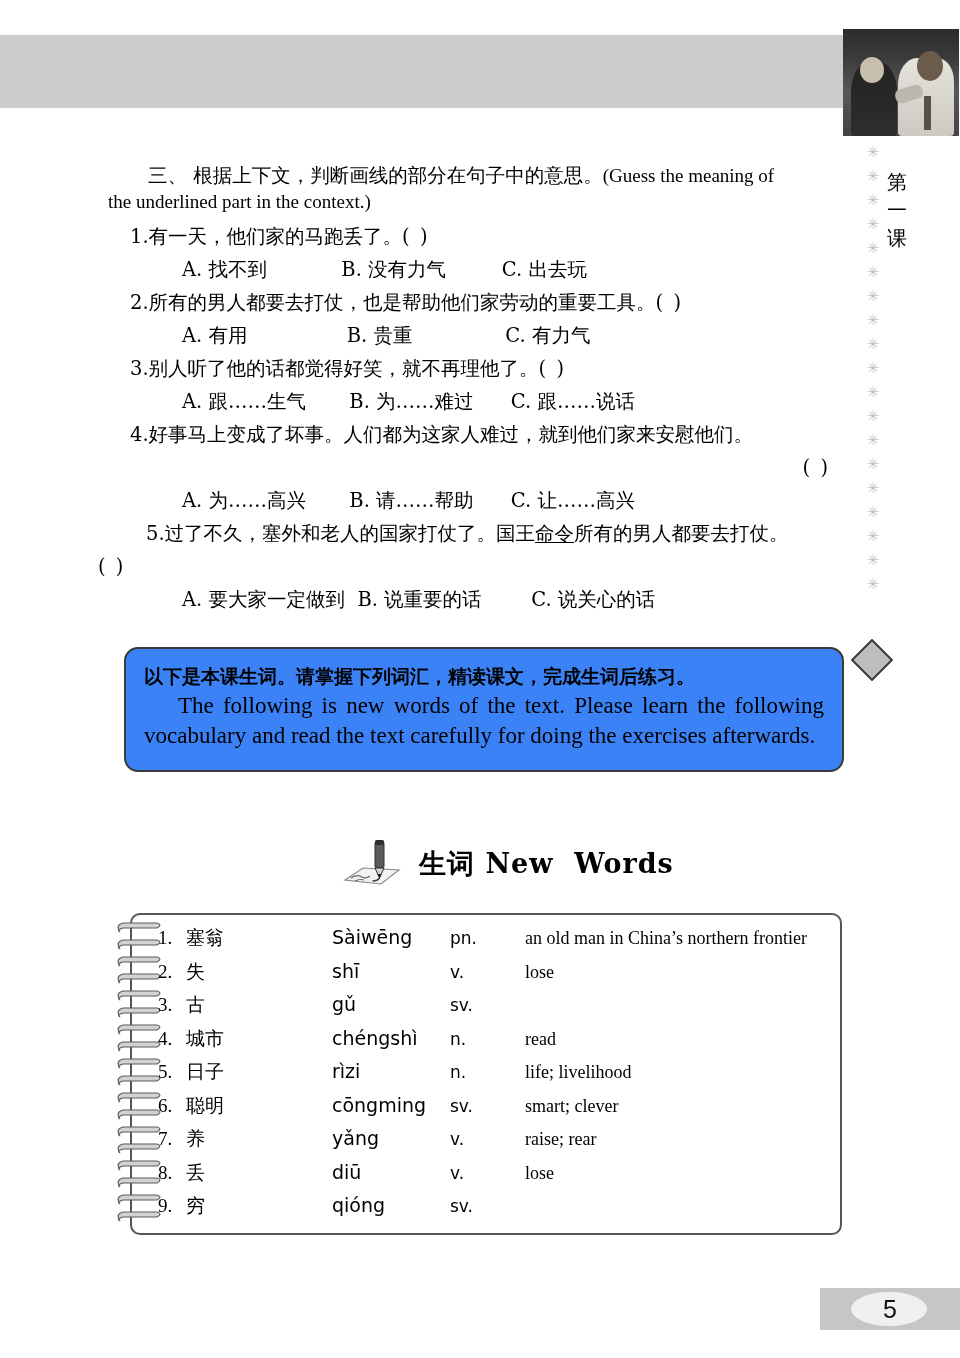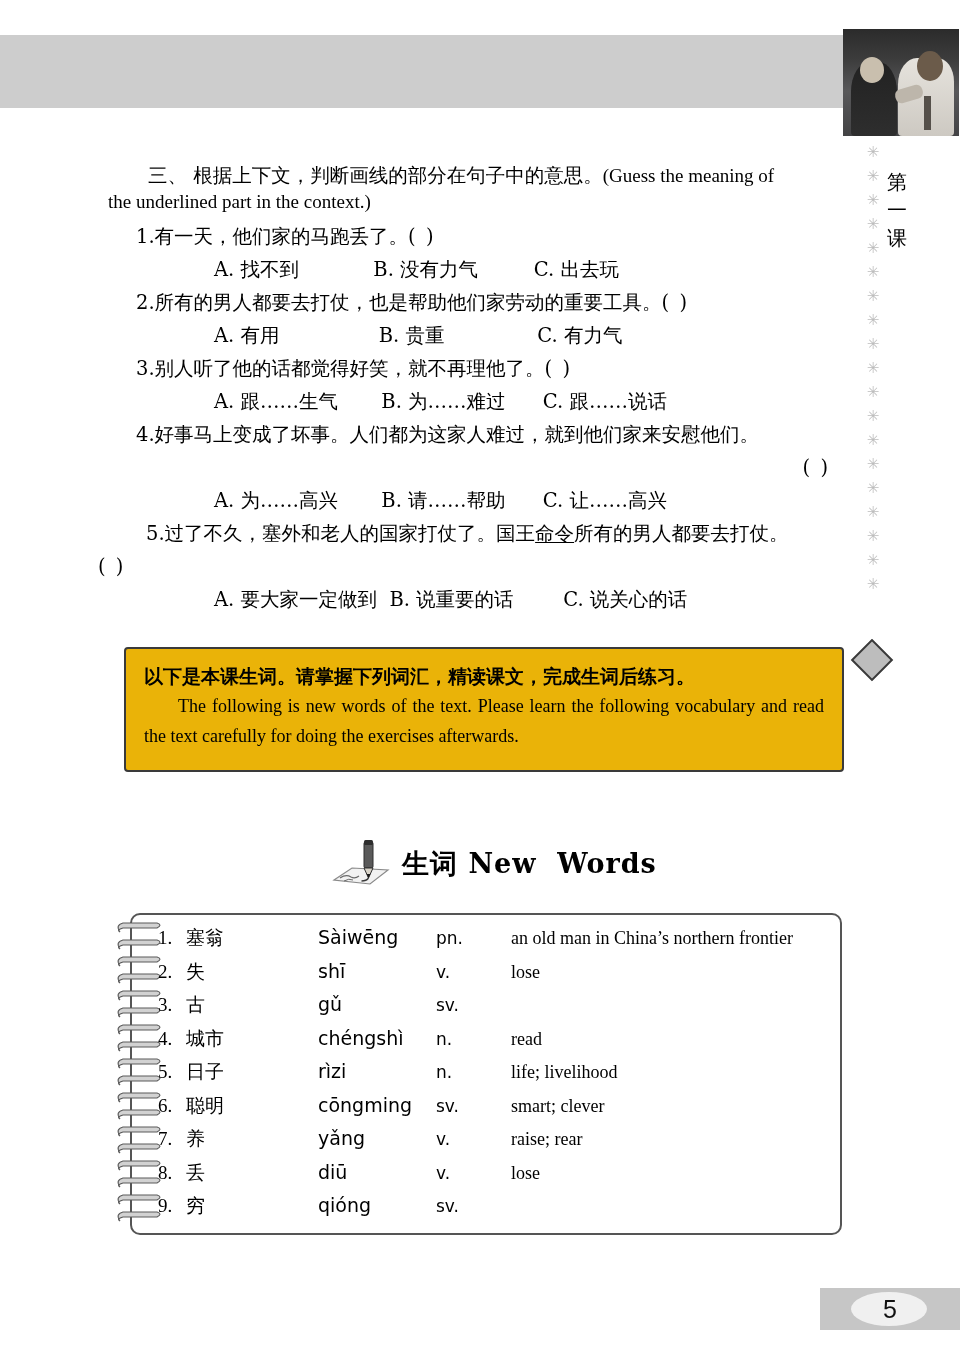--- a/index.html
+++ b/index.html
@@ -154,39 +154,39 @@
     font-family: "DejaVu Serif", serif;
   }
   .q-heading .en {
     font-family: "Liberation Serif", serif;
     font-size: 19px;
   }
 
   .q-item {
     font-size: 19.5px;
     line-height: 33px;
-    margin-left: 28px;
+    margin-left: 22px;
     font-family: "DejaVu Serif", serif;
   }
   .q-item .paren { letter-spacing: 2px; }
   .q-item-wrap {
     font-size: 19.5px;
     line-height: 33px;
     font-family: "DejaVu Serif", serif;
   }
   .q-item-wrap .lead { margin-left: 38px; }
   .underline-part {
     text-decoration: underline;
     text-underline-offset: 2px;
   }
 
   .choices {
     font-size: 19.5px;
     line-height: 33px;
-    margin-left: 106px;
+    margin-left: 74px;
     font-family: "DejaVu Serif", serif;
     white-space: pre;
   }
 
   .paren-right {
     text-align: right;
     padding-right: 20px;
     font-size: 19.5px;
     line-height: 33px;
     letter-spacing: 2px;
@@ -203,46 +203,46 @@
 
   
   .note-box {
     position: absolute;
     left: 124px;
     top: 647px;
     width: 720px;
     height: 125px;
     box-sizing: border-box;
     border: 2px solid #3a3a3a;
-    border-radius: 4px;
-    background: #eab308;
+    border-radius: 14px;
+    background: #3b82f6;
     padding: 12px 18px 10px 18px;
   }
   .note-cn {
     font-size: 19px;
     line-height: 30px;
     font-weight: bold;
     font-family: "DejaVu Sans", sans-serif;
   }
   .note-en {
-    font-size: 18px;
+    font-size: 23px;
     line-height: 30px;
     font-family: "Liberation Serif", serif;
     text-align: justify;
     text-indent: 34px;
   }
 
   
   .nw-heading {
     position: absolute;
-    left: 330px;
+    left: 341px;
     top: 838px;
     display: flex;
     align-items: center;
-    gap: 10px;
+    gap: 16px;
   }
   .pencil-icon { width: 62px; height: 52px; display: block; }
   .nw-title {
     font-size: 27px;
     font-weight: bold;
     font-family: "DejaVu Serif", serif;
     letter-spacing: 1px;
     white-space: pre;
   }
 
@@ -284,20 +284,21 @@
   }
   .vc-hanzi {
     width: 132px;
     font-size: 19px;
     font-family: "DejaVu Serif", serif;
   }
   .vc-pinyin {
     width: 110px;
     font-size: 19px;
     font-family: "DejaVu Sans", sans-serif;
+    margin-left: 14px;
   }
   .vc-pos {
     width: 75px;
     font-size: 17px;
     font-family: "DejaVu Sans", sans-serif;
     margin-left: 8px;
   }
   .vc-en {
     flex: 1;
     font-size: 18px;

